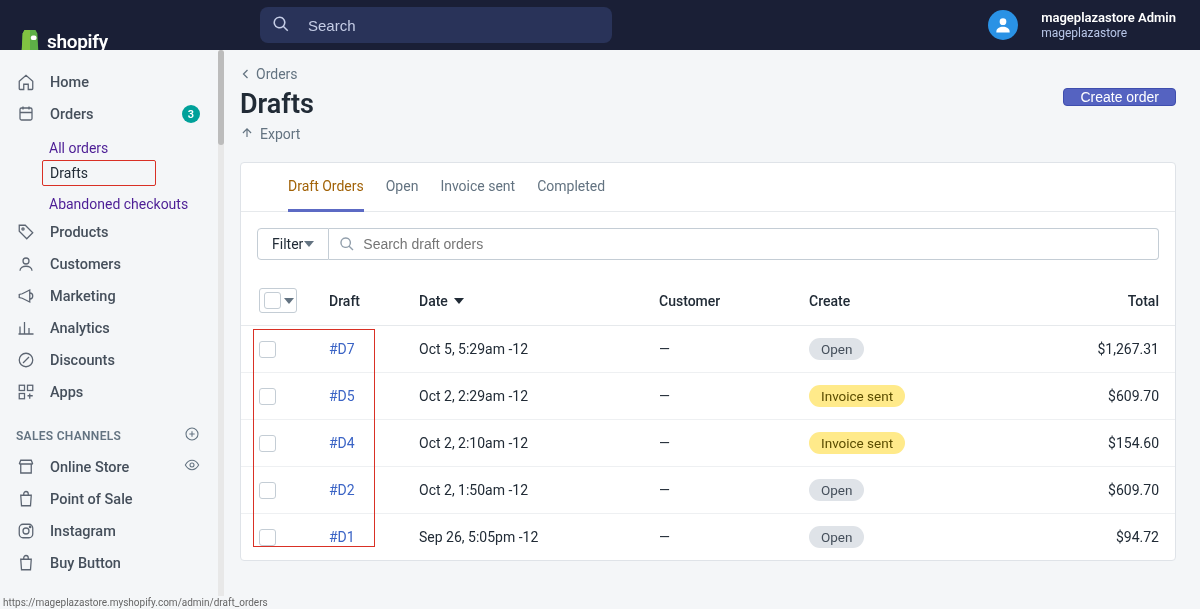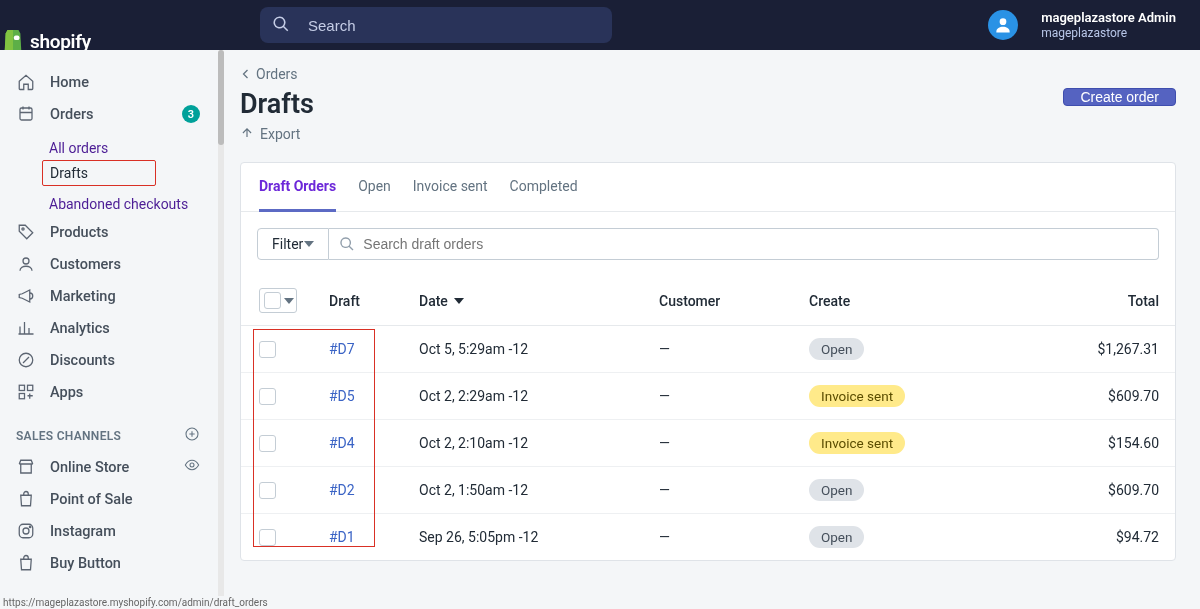--- a/index.html
+++ b/index.html
@@ -1,20 +1,20 @@
 <!DOCTYPE html>
 <html><head>
 <meta charset="utf-8">
 <style>
 * { margin: 0; padding: 0; box-sizing: border-box; }
 body { font-family: -apple-system, BlinkMacSystemFont, "Segoe UI", Roboto, sans-serif; font-size: 14px; color: #212b36; background: #f4f6f8; }
 
 
 .topbar { display: flex; align-items: center; height: 50px; background: #1a1f36; color: #fff; }
-.topbar-logo { width: 252px; display:flex; align-items:center; padding-left: 2px; gap: 6px; margin-top: 32px; }
+.topbar-logo { width: 252px; display:flex; align-items:center; padding-left: 19px; gap: 6px; margin-top: 32px; }
 .logo-mark { width: 22px; height: 24px; }
 .logo-text { font-size: 19px; font-weight: 600; letter-spacing: -0.3px; color:#fff;}
 .topbar-search { flex: 1; padding: 0 8px 0 8px; max-width: 710px;}
 .search-box { display:flex; align-items:center; background: #293359; border-radius: 8px; height: 36px; padding: 0 12px; gap: 18px; }
 .search-box input { flex:1; background: transparent; border: none; outline: none; color: #c5cde6; font-size: 15px; }
 .search-box input::placeholder { color: #c5cde6; }
 .search-icon svg { width: 18px; height: 18px; fill: #c5cde6; }
 .topbar-spacer { flex: 1; }
 .topbar-user { display:flex; align-items:center; gap: 23px; padding-right: 24px; white-space: nowrap; padding-left: 16px;}
 .avatar { width: 30px; height: 30px; border-radius: 50%; background: #2a92e5; display:flex; align-items:center; justify-content:center;}
@@ -46,21 +46,21 @@
 .title-row { display:flex; align-items:flex-start;}
 .page-title { font-size: 27px; font-weight: 600; color:#212b36;}
 .btn-primary { margin-left:auto; background: #5563c1; color:#fff; border:1px solid #3f4eae; padding: 0 16px; border-radius: 4px; font-size:14px; font-weight:500; cursor:pointer;}
 .export-row { display:flex; gap: 16px; padding-top: 6px;}
 .export-btn { display:flex; gap:6px; color:#637381; font-size:14px; cursor:pointer;}
 .export-btn svg { width:14px; height:14px; stroke:#637381; stroke-width:2; fill:none;}
 
 .card { background:#fff; margin: 16px 24px 0 24px; border-radius: 4px; border: 1px solid #dfe3e8; }
 .tabs { display:flex; gap: 22px; padding: 0 18px; border-bottom: 1px solid #e6e9ec;}
 .tab { padding: 15px 0; font-size:14px; color:#637381; cursor:pointer; border-bottom: 3px solid transparent; margin-bottom:-1px;}
-.tab.active { color:#6d28d9; border-bottom-color: #5c6ac4; font-weight:700;}
+.tab.active { color:#a16207; border-bottom-color: #5c6ac4; font-weight:400;margin-left:29px;}
 
 .filter-row { display:flex; padding: 16px; gap: 0;}
 .filter-btn { display:flex; align-items:center; gap:1px; padding: 7px 14px; border:1px solid #c4cdd5; border-radius: 4px 0 0 4px; font-size:14px; cursor:pointer; background:#fff;}
 .filter-btn svg { width:10px; height:10px; fill:#637381;}
 .search-orders { flex:1; display:flex; align-items:center; border:1px solid #c4cdd5; border-left:none; border-radius: 0 4px 4px 0; padding: 0 10px; gap:8px;}
 .search-orders input { flex:1; border:none; outline:none; font-size:14px; padding: 7px 0;}
 .search-orders svg { width:16px; height:16px; fill: #919eab;}
 
 .table { width:100%; border-collapse: collapse;}
 .table th { text-align:left; font-weight:500; font-size:14px; color:#212b36; padding: 12px 16px; border-bottom: 1px solid #e6e9ec;}

